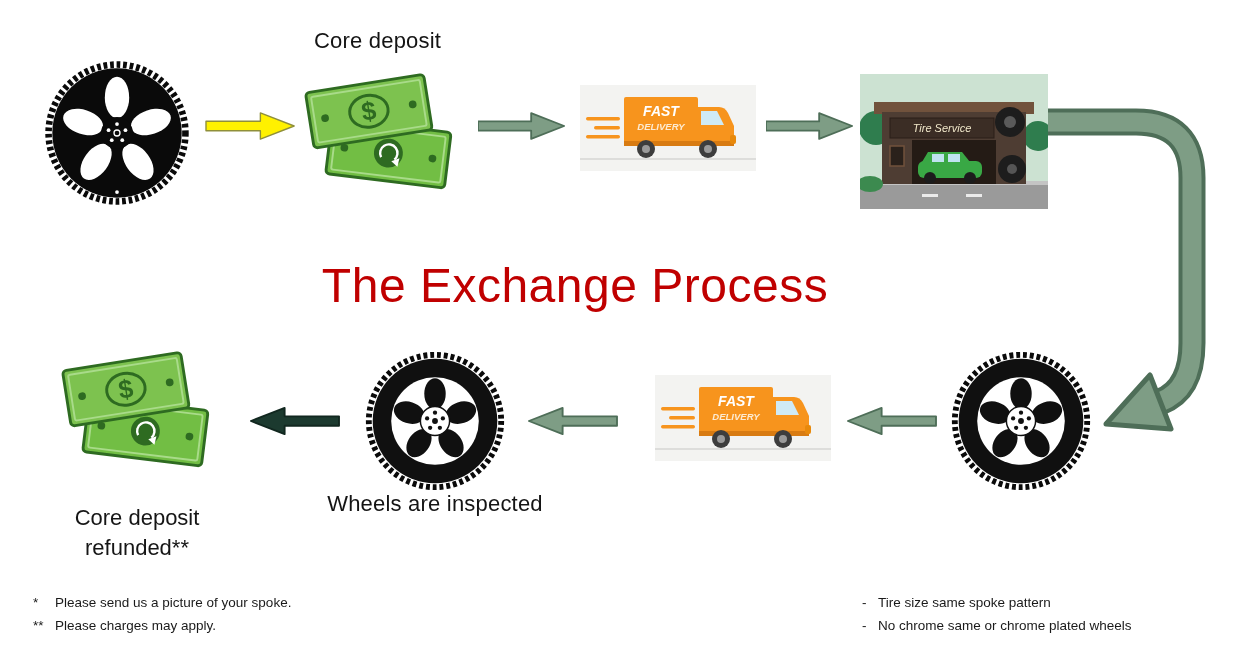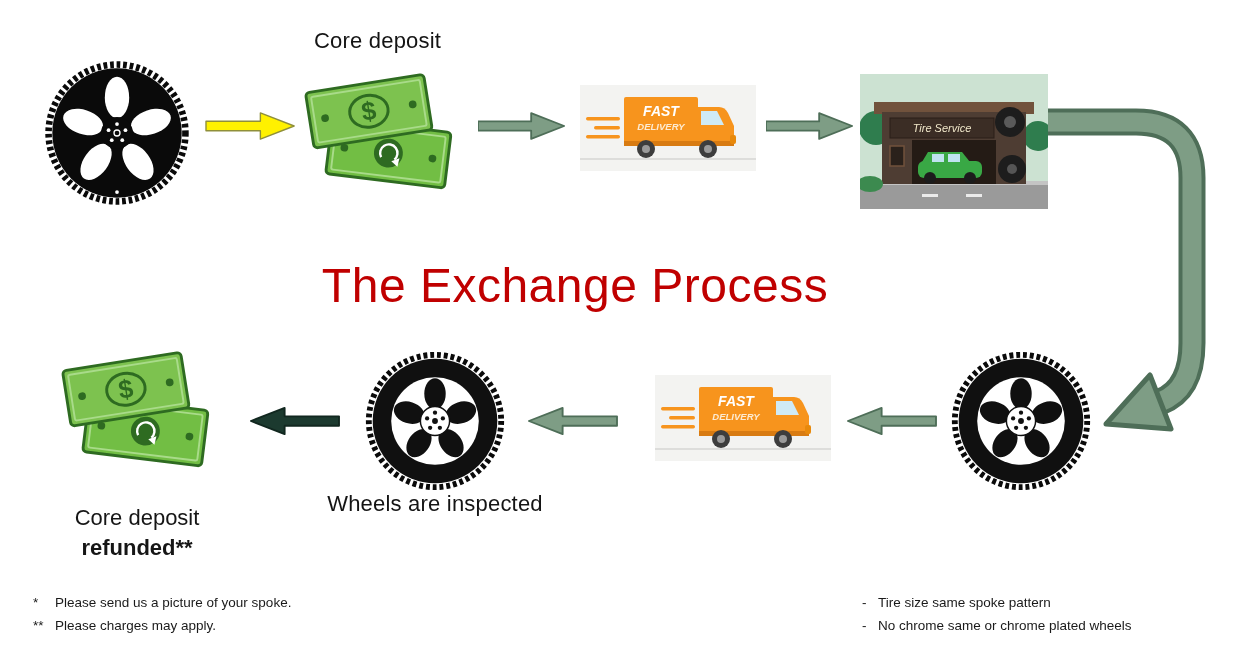--- a/index.html
+++ b/index.html
@@ -157,21 +157,21 @@
       <rect x="5" y="5" width="114" height="48" rx="2" fill="none" stroke="#A9DB8A" stroke-width="2"></rect>
       <ellipse cx="62" cy="29" rx="20" ry="16.5" fill="#7DC24F" stroke="#2E6B21" stroke-width="3"></ellipse>
       <text class="svg-text" x="62" y="38" font-size="27" font-weight="bold" fill="#2E6B21" text-anchor="middle">$</text>
       <circle cx="16" cy="29" r="4" fill="#2E6B21"></circle>
         <circle cx="108" cy="29" r="4" fill="#2E6B21"></circle>
     </g>
   </svg>
 
   <div class="abs refund-label" style="left:27px;top:503px;width:220px;">
     <span style="display:block;">Core deposit</span>
-    <span style="display:block;font-weight:bold;">refunded**</span>
+    <span style="display:block;">refunded**</span>
   </div>
 
   <svg class="abs" style="left:248px;top:406px;" width="92" height="30" viewBox="0 0 96 32">
     <polygon points="96,11 38,11 38,2 2,16 38,30 38,21 96,21" fill="#1C3A2F" stroke="#11271F" stroke-width="2" stroke-linejoin="round"></polygon>
   </svg>
 
   <svg class="abs" style="left:362px;top:348px;" width="146" height="146" viewBox="0 0 150 150">
     <circle cx="75" cy="75" r="68" fill="none" stroke="#0a0a0a" stroke-width="6" stroke-dasharray="4 3"></circle>
     <circle cx="75" cy="75" r="64" fill="#101010"></circle>
     <circle cx="75" cy="75" r="45" fill="#ffffff"></circle>

